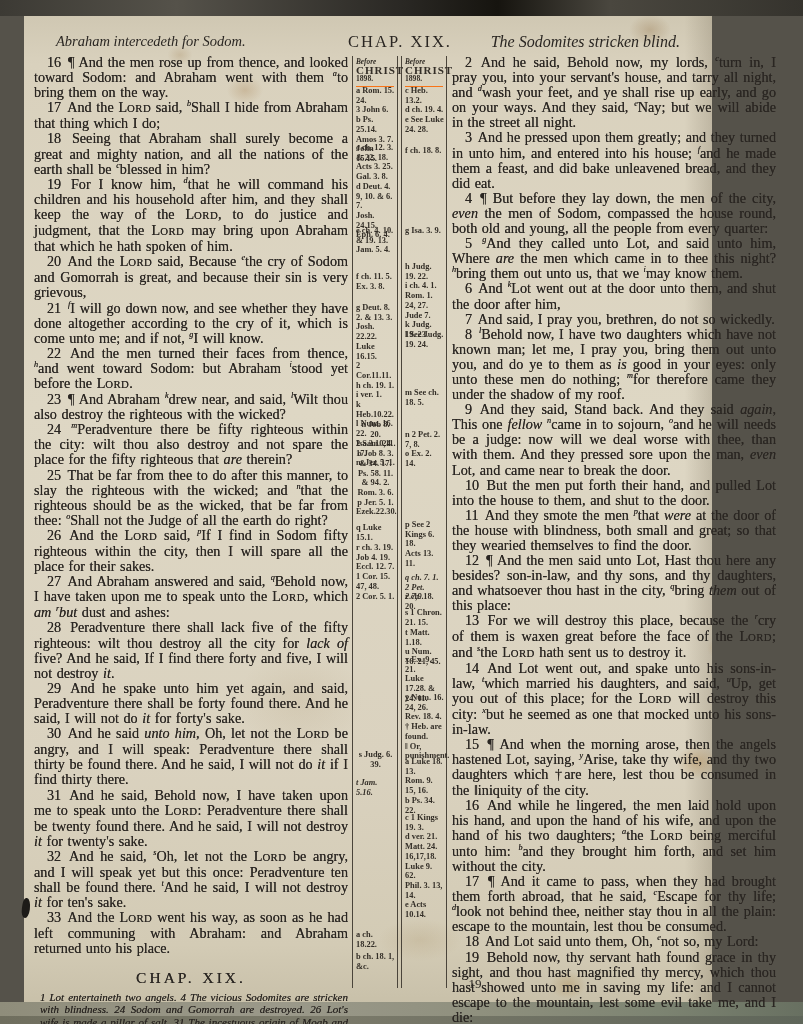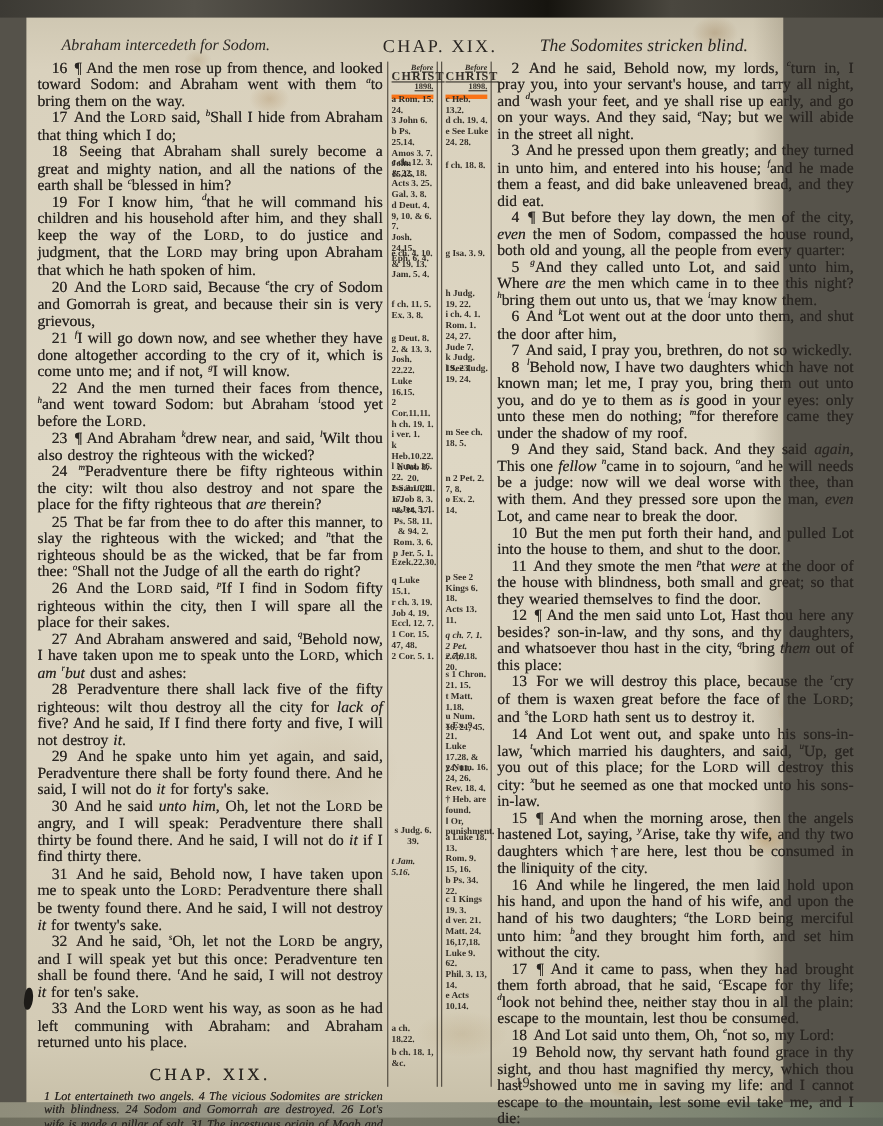--- a/index.html
+++ b/index.html
@@ -44,21 +44,21 @@
     word-spacing:1px;text-shadow:0 0 .4px rgba(42,38,34,.85);}
   .tcol p.verse{margin:0;text-indent:13px;}
   .vn{padding-right:2px;}
   sup.mk{font-size:.58em;font-style:italic;line-height:0;}
   .lord .sc{font-size:.76em;letter-spacing:.4px;}
   
   .chap-head{margin:13px 0 6px 0;text-align:center;font-size:15.5px;letter-spacing:3px;text-indent:0;}
   .chap-sum{margin:0 0 8px 6px;font-style:italic;font-size:11px;line-height:12.6px;text-align:justify;}
   
   .refcol{position:absolute;top:56px;width:42px;height:932px;font-size:8.4px;line-height:9.7px;font-weight:bold;color:#332e27;}
-  .ref-head{text-align:right;border-bottom:4px solid #f97316;padding:2px 0 2px 0;margin:0 2px;text-decoration:underline;}
+  .ref-head{text-align:left;border-bottom:1px solid #f97316;padding:2px 0 2px 0;margin:0 2px;}
   .ref-head .r1{font-style:italic;font-size:7.3px;display:block;line-height:8px;}
   .ref-head .r2{font-size:11px;letter-spacing:1px;display:block;line-height:9px;}
   .ref-head .r3{font-size:7.6px;display:block;line-height:8.5px;}
   .ref-group{position:absolute;left:2px;right:1px;}
   .ref-line{margin:0;}
   .pageno{position:absolute;left:445px;top:976px;width:60px;text-align:center;font-size:13px;}
 </style>
 </head>
 <body>
 

